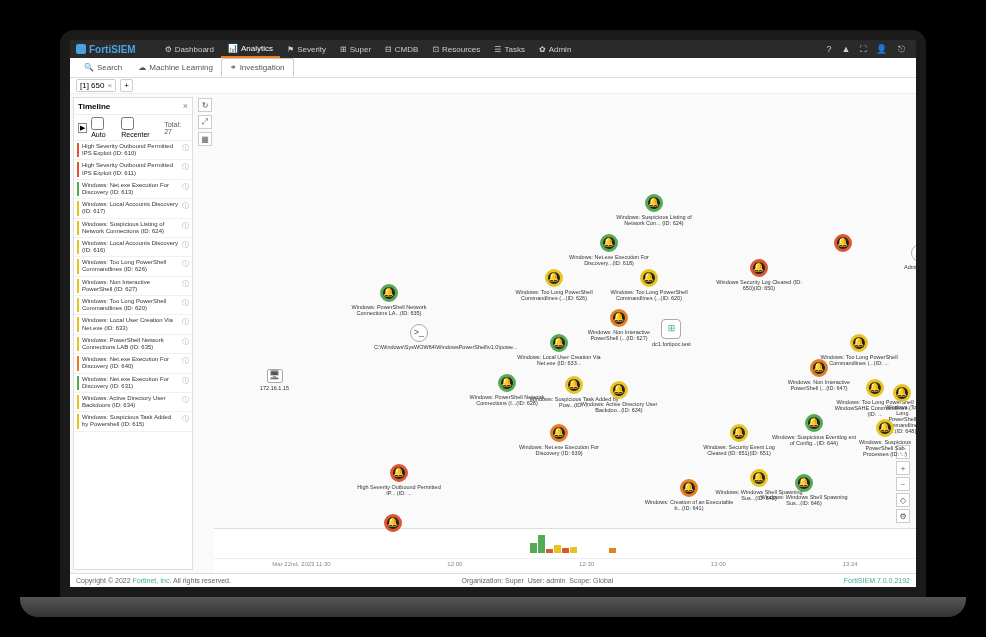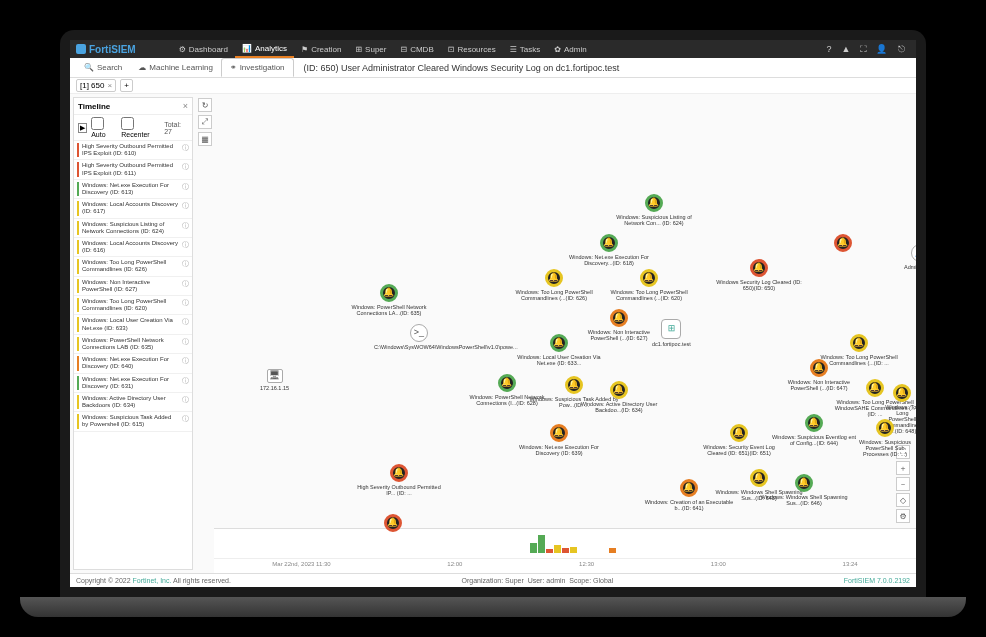--- a/index.html
+++ b/index.html
@@ -5,21 +5,21 @@
   * { box-sizing: border-box; margin: 0; padding: 0; }
   body { width: 986px; height: 637px; background: #000; font-family: Arial, sans-serif; font-size: 8px; overflow: hidden; position: relative; }
 
   
   .laptop { position: absolute; top: 30px; left: 60px; right: 60px; bottom: 40px; background: #1a1a1a; border-radius: 14px 14px 0 0; padding: 10px; }
   .screen { background: #fff; width: 100%; height: 100%; overflow: hidden; display: flex; flex-direction: column; }
   .laptop-base { position: absolute; bottom: 20px; left: 20px; right: 20px; height: 20px; background: linear-gradient(#555, #333); border-radius: 0 0 18px 18px; }
 
   
   .topnav { background: #2a2a2a; color: #fff; display: flex; align-items: center; height: 18px; padding: 0 6px; font-size: 8px; }
-  .brand { color: #4aa3e0; font-weight: bold; font-size: 10px; margin-right: 36px; display: flex; align-items: center; gap: 3px; }
+  .brand { color: #4aa3e0; font-weight: bold; font-size: 10px; margin-right: 22px; display: flex; align-items: center; gap: 3px; }
   .brand-icon { width: 10px; height: 10px; background: #4aa3e0; border-radius: 2px; }
   .nav-item { color: #ccc; padding: 0 7px; display: flex; align-items: center; gap: 3px; cursor: pointer; height: 100%; }
   .nav-item.active { border-bottom: 2px solid #e67e22; color: #fff; }
   .nav-spacer { flex: 1; }
   .nav-icon { color: #ccc; padding: 0 5px; cursor: pointer; font-size: 9px; }
 
   
   .subtabs { display: flex; align-items: center; height: 20px; border-bottom: 1px solid #ddd; padding: 0 6px; font-size: 8px; background: #fff; }
   .subtab { padding: 0 8px; height: 100%; display: flex; align-items: center; gap: 3px; cursor: pointer; color: #555; }
   .subtab.active { border: 1px solid #ccc; border-bottom: 1px solid #fff; border-radius: 3px 3px 0 0; background: #fff; }
@@ -106,21 +106,21 @@
       <div class="nav-item">
           <span>⚙</span>
           <span>Dashboard</span>
         </div>
       <div class="nav-item active">
           <span>📊</span>
           <span>Analytics</span>
         </div>
       <div class="nav-item">
           <span>⚑</span>
-          <span>Creation</span>
+          <span>Severity</span>
         </div>
       <div class="nav-item">
           <span>⊞</span>
           <span>Super</span>
         </div>
       <div class="nav-item">
           <span>⊟</span>
           <span>CMDB</span>
         </div>
       <div class="nav-item">
@@ -149,21 +149,20 @@
           <span>Search</span>
         </div>
       <div class="subtab">
           <span>☁</span>
           <span>Machine Learning</span>
         </div>
       <div class="subtab active">
           <span>⚭</span>
           <span>Investigation</span>
         </div>
-      <div class="page-title">(ID: 650) User Administrator Cleared Windows Security Log on dc1.fortipoc.test</div>
     </div>
 
     <div class="crumbs">
       <div class="crumb-chip">
         <span>[1] 650</span>
         <span style="color:#888;cursor:pointer">×</span>
       </div>
       <span style="margin-left:4px;border:1px solid #ccc;padding:1px 3px;border-radius:2px;cursor:pointer">+</span>
     </div>
 

